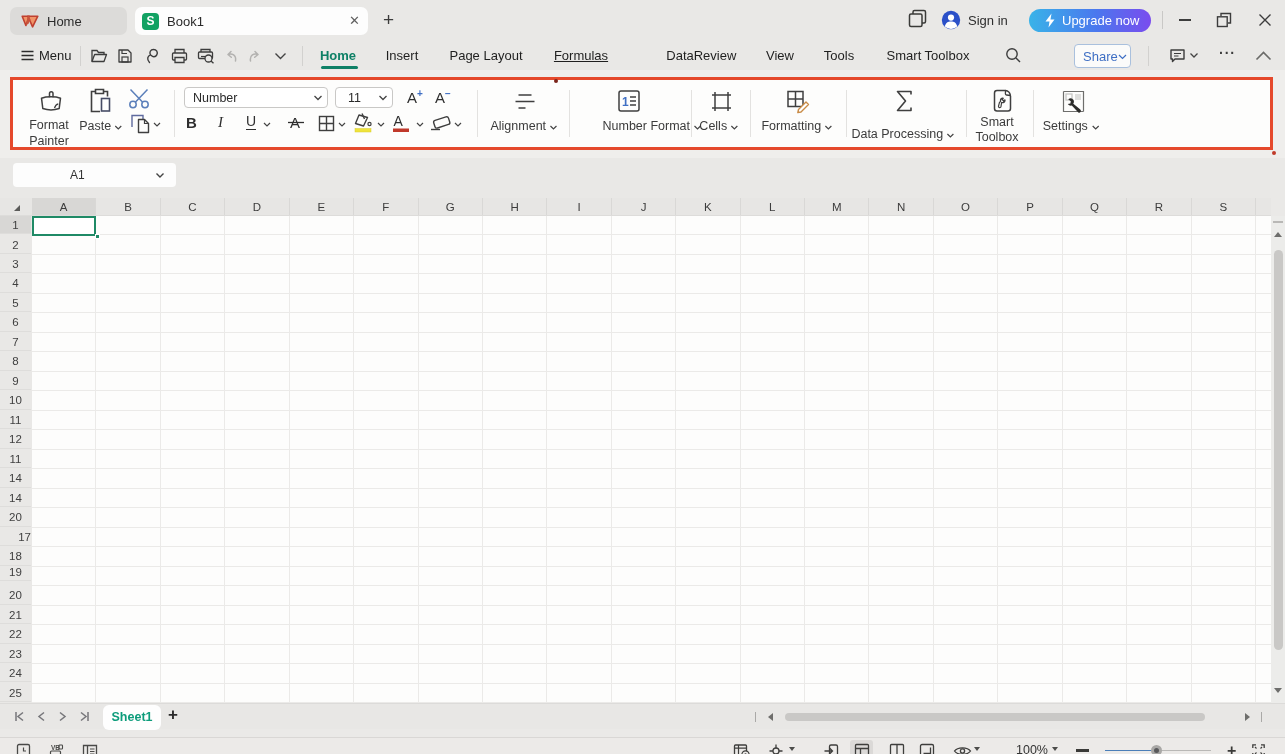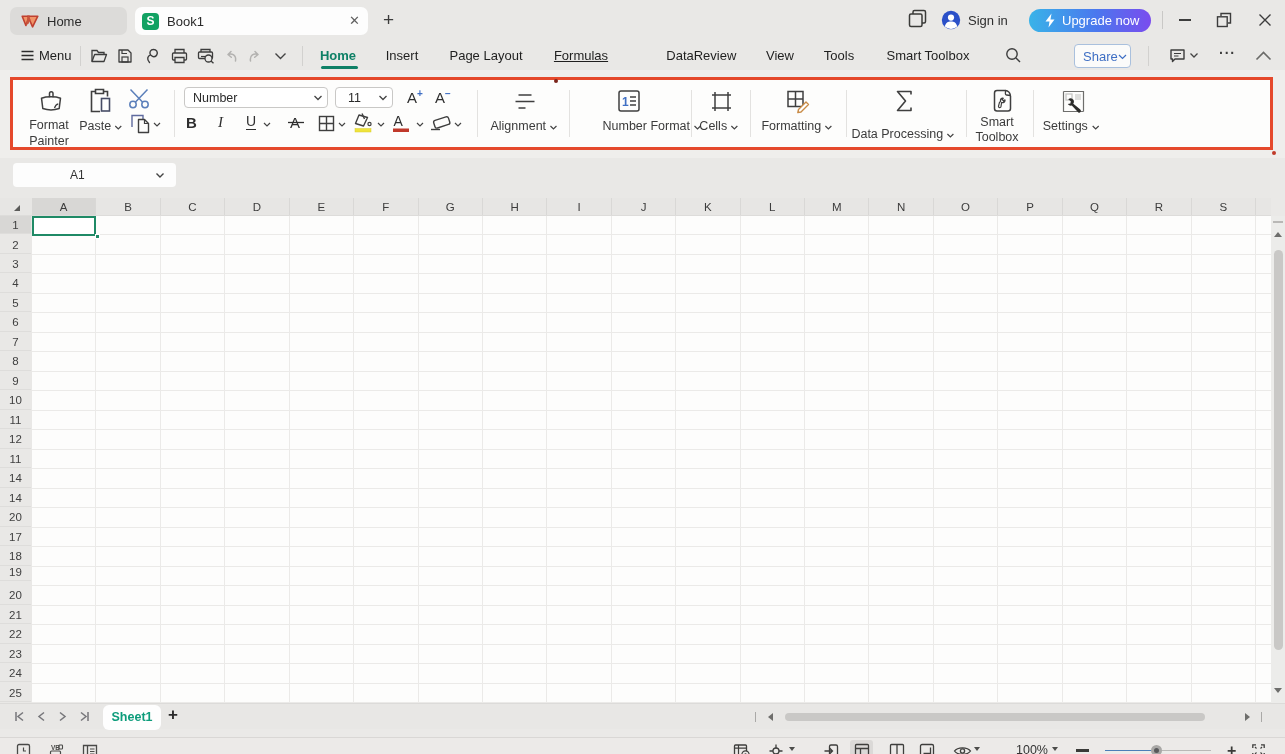--- a/index.html
+++ b/index.html
@@ -378,21 +378,21 @@
 <div class="rowhead" style="top:116.9px;height:18.48px;line-height:18.5px;">7</div>
 <div class="rowhead" style="top:136.4px;height:18.48px;line-height:18.5px;">8</div>
 <div class="rowhead" style="top:155.8px;height:18.48px;line-height:18.5px;">9</div>
 <div class="rowhead" style="top:175.3px;height:18.48px;line-height:18.5px;">10</div>
 <div class="rowhead" style="top:194.8px;height:18.48px;line-height:18.5px;">11</div>
 <div class="rowhead" style="top:214.3px;height:18.48px;line-height:18.5px;">12</div>
 <div class="rowhead" style="top:233.8px;height:18.48px;line-height:18.5px;">11</div>
 <div class="rowhead" style="top:253.2px;height:18.48px;line-height:18.5px;">14</div>
 <div class="rowhead" style="top:272.7px;height:18.48px;line-height:18.5px;">14</div>
 <div class="rowhead" style="top:292.2px;height:18.48px;line-height:18.5px;">20</div>
-<div class="rowhead" style="top:311.7px;height:18.48px;line-height:18.5px;">17</div>
+<div class="rowhead" style="top:311.7px;height:18.48px;line-height:18.5px;text-align:right;">17</div>
 <div class="rowhead" style="top:331.2px;height:18.48px;line-height:18.5px;">18</div>
 <div class="rowhead" style="top:347px;height:18.48px;line-height:18.5px;">19</div>
 <div class="rowhead" style="top:370.1px;height:18.48px;line-height:18.5px;">20</div>
 <div class="rowhead" style="top:389.6px;height:18.48px;line-height:18.5px;">21</div>
 <div class="rowhead" style="top:409.1px;height:18.48px;line-height:18.5px;">22</div>
 <div class="rowhead" style="top:428.6px;height:18.48px;line-height:18.5px;">23</div>
 <div class="rowhead" style="top:448.0px;height:18.48px;line-height:18.5px;">24</div>
 <div class="rowhead" style="top:467.5px;height:18.48px;line-height:18.5px;">25</div>
 </div>
 

